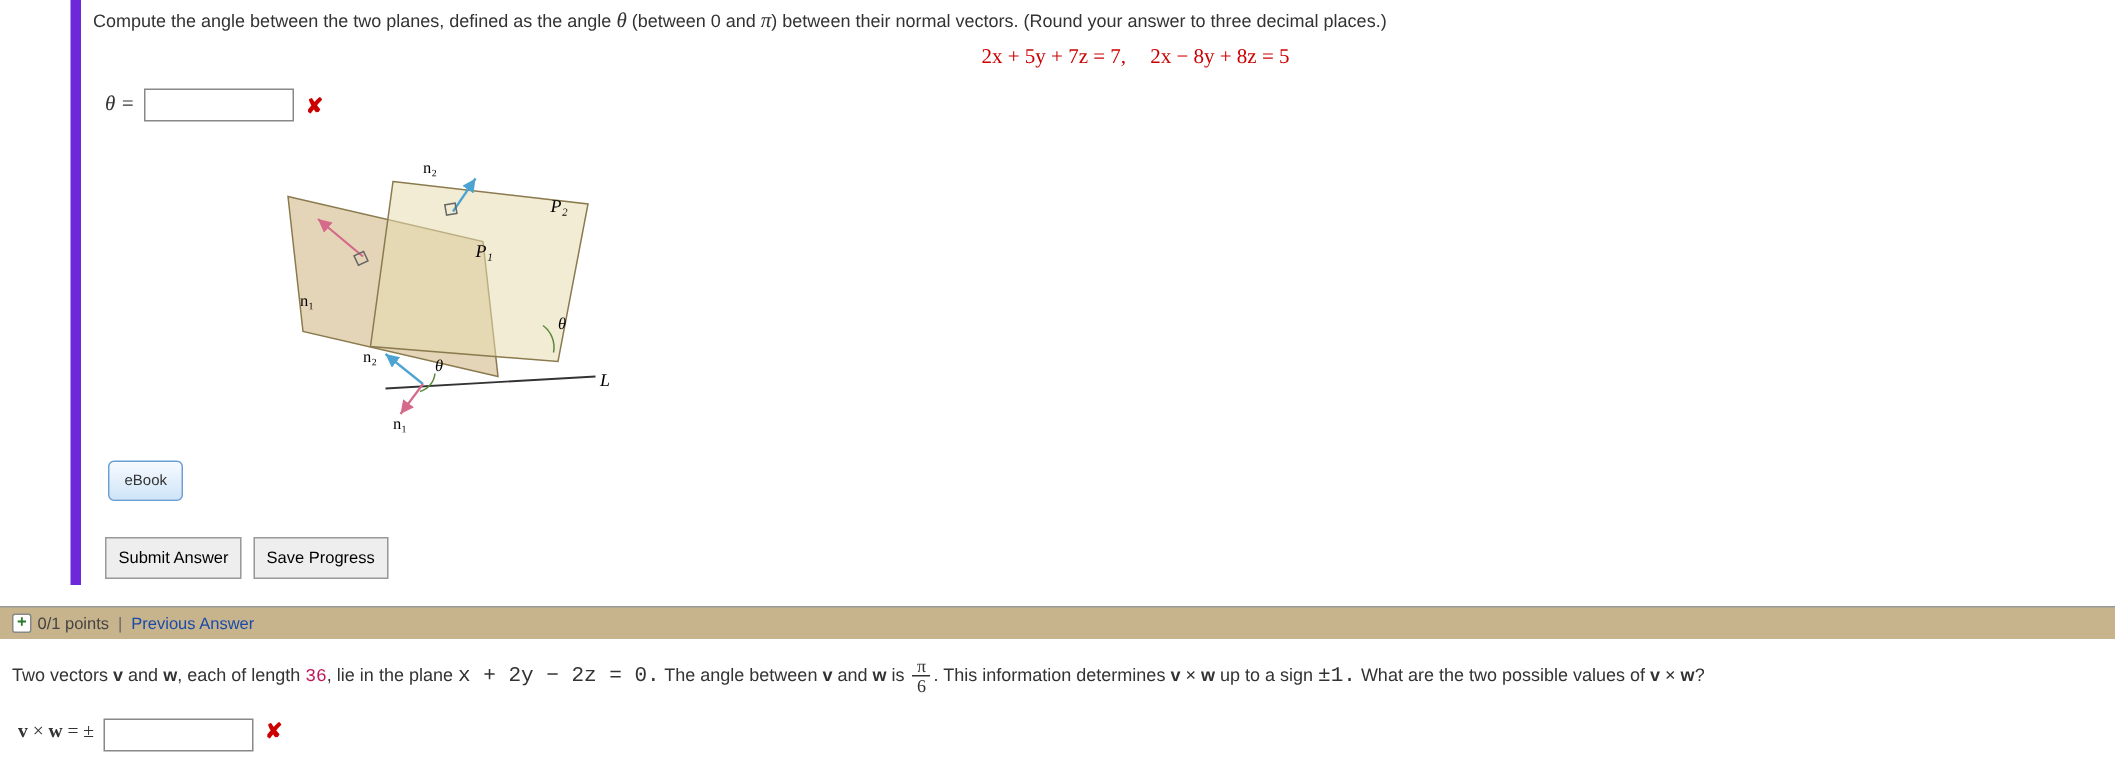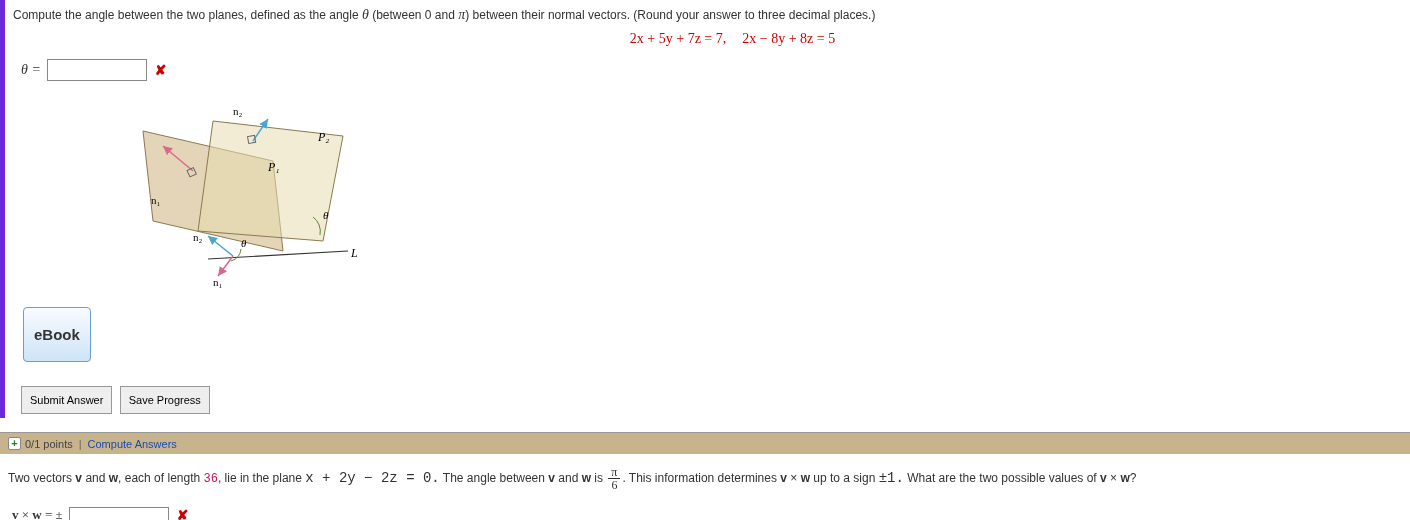--- a/index.html
+++ b/index.html
@@ -9,21 +9,22 @@
     }
     body {
       font-family: Verdana, Arial, sans-serif;
       font-size: 12px;
       color: #333;
       background: #fff;
       width: 1410px;
     }
     .question-area {
       padding: 4px 8px;
-      border-left: 5px solid #6d28d9;
+      border-left: 7px solid #6d28d9;
+      margin-left: 47px;
     }
     .prompt {
       margin-bottom: 6px;
       line-height: 1.5;
     }
     .italic {
       font-style: italic;
       font-family: "Times New Roman", serif;
       font-size: 14px;
     }
@@ -66,23 +67,23 @@
     }
     .figure-area {
       margin: 20px 0 10px 100px;
       width: 250px;
       height: 190px;
     }
     .ebook-btn {
       display: inline-block;
       margin-left: 10px;
       margin-top: 6px;
-      padding: 18px 10px;
-      font-size: 15px;
-      font-weight: bold;
+      padding: 7px 10px;
+      font-size: 10px;
+      font-weight: normal;
       color: #333;
       background: linear-gradient(#f8fbff, #cee4f7);
       border: 1px solid #6a9fd4;
       border-radius: 4px;
       cursor: pointer;
     }
     .submit-bar {
       margin-top: 24px;
       margin-left: 8px;
     }
@@ -240,21 +241,21 @@
   <div class="submit-bar">
     <button class="gray-btn">Submit Answer</button>
     <button class="gray-btn">Save Progress</button>
   </div>
 </div>
 
 <div class="divider-bar">
   <span class="plus-icon">+</span>
   <span class="points-text">0/1 points</span>
   <span class="sep">|</span>
-  <span class="link">Compute Answers</span>
+  <span class="link">Previous Answer</span>
 </div>
 
 <div class="question2">
   <div class="q2-text">
     <span>Two vectors </span><span class="bold">v</span><span> and </span><span class="bold">w</span><span>, each of length </span><span class="red-num">36</span><span>, lie in the plane </span><span class="serif">x + 2y − 2z = 0.</span><span>  The angle between </span><span class="bold">v</span><span> and </span><span class="bold">w</span><span> is </span><span class="frac"><span class="num">π</span><span class="den">6</span></span><span>. This information determines </span><span class="bold">v</span><span> × </span><span class="bold">w</span><span> up to a sign </span><span class="serif">±1.</span><span> What are the two possible values of </span><span class="bold">v</span><span> × </span><span class="bold">w</span><span>?</span>
   </div>
 
   <div class="answer-row2">
     <span class="cross-label"><b>v</b> × <b>w</b> = ±</span>
     <input type="text" class="answer-input" value="" style="">

